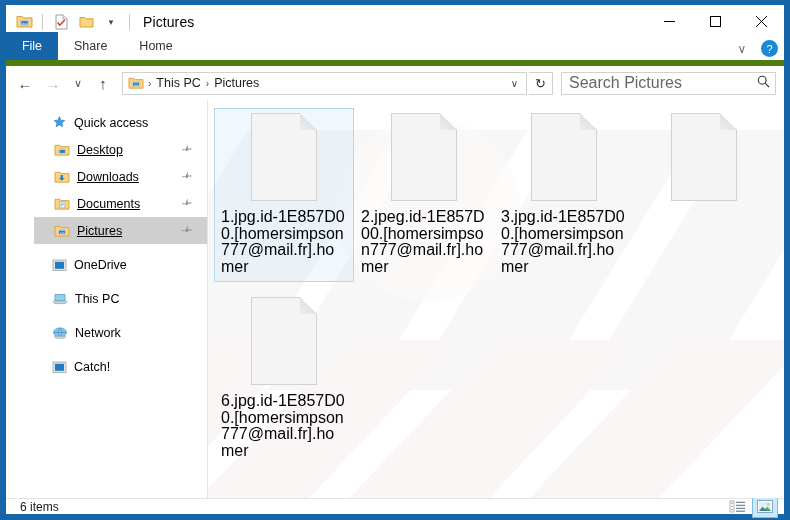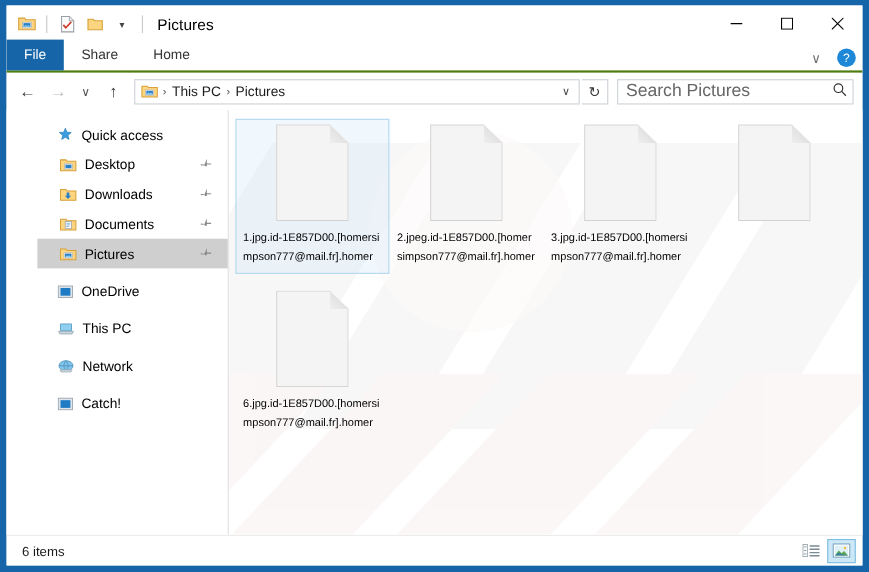--- a/index.html
+++ b/index.html
@@ -53,21 +53,21 @@
     font-size: 13px; color: #000;
   }
 
   
   .ribbon {
     height: 28px;
     background: #ffffff;
     display: flex; align-items: flex-end;
     position: relative;
     flex: 0 0 auto;
-    border-bottom: 2px solid #4d7c0f;
+    border-bottom: 6px solid #4d7c0f;
   }
   .tab-file {
     background: #1565a8;
     color: #fff;
     width: 52px; height: 28px;
     display: flex; align-items: center; justify-content: center;
     font-size: 12.5px;
   }
   .tab {
     height: 28px; padding: 0 16px;
@@ -161,21 +161,21 @@
     z-index: 2;
   }
   .nav-item {
     height: 27px;
     display: flex; align-items: center;
     padding-left: 18px;
     font-size: 12.5px; color: #000;
     position: relative;
     margin-left: 28px;
   }
-  .nav-item.child { padding-left: 20px; }
+  .nav-item.child { padding-left: 20px; text-decoration: underline; }
   .nav-item.selected { background: #cfcfcf; }
   .nav-item .lbl { margin-left: 7px; }
   .nav-item .pin {
     position: absolute; right: 16px;
     font-size: 11px; color: #767676;
     transform: rotate(45deg);
   }
   .grp-gap { height: 7px; }
 
   
@@ -214,40 +214,40 @@
     clip-path: polygon(0 0, 74% 0, 100% 19%, 100% 100%, 0 100%);
   }
   .doc-icon .fold {
     position: absolute;
     right: 0; top: 0;
     width: 17.5px; height: 17px;
     background: linear-gradient(225deg, #c9c9c9 0%, #e3e3e3 55%, #efefef 100%);
     clip-path: polygon(0 0, 100% 100%, 0 100%);
   }
   .fname {
-    font-size: 10px; color: #000;
+    font-size: 16px; color: #000;
     line-height: 16.5px;
     text-align: left;
     width: 126px;
     word-break: break-all;
   }
 
   
   .watermark {
     position: absolute;
     left: -110px; top: -10px;
     width: 760px; height: 420px;
     z-index: 1;
     pointer-events: none;
     opacity: .55;
   }
 
   
   .statusbar {
-    height: 28px;
+    height: 16px;
     border-top: 1px solid #e4e4e4;
     background: #fff;
     display: flex; align-items: center;
     padding: 0 6px 0 14px;
     flex: 0 0 auto;
   }
   .status-text { font-size: 12px; color: #1a1a1a; }
   .status-spacer { flex: 1 1 auto; }
   .viewbtn {
     width: 26px; height: 22px;

